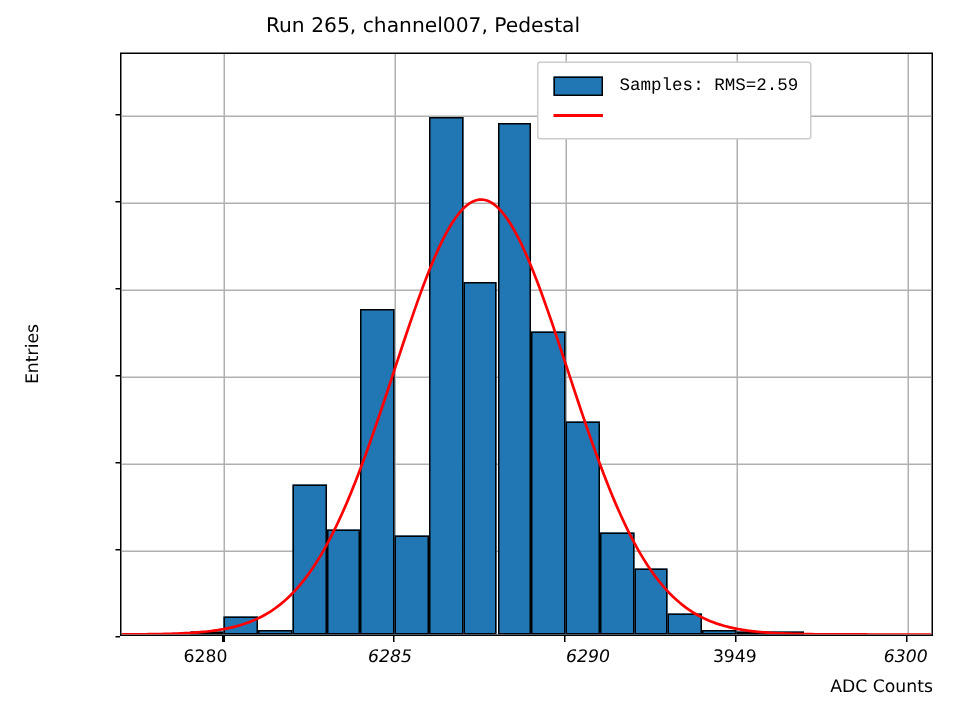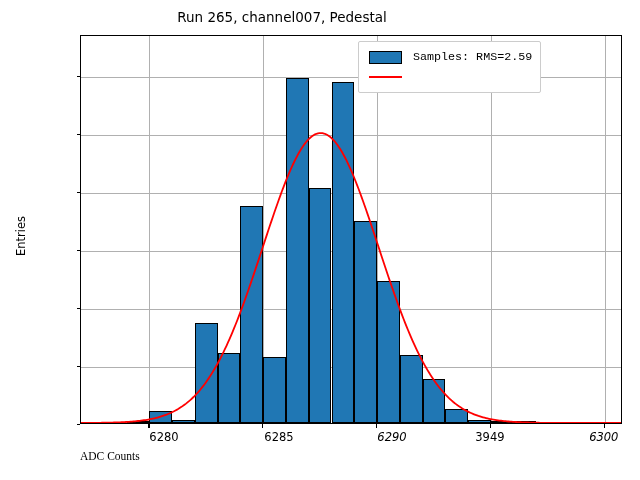--- a/index.html
+++ b/index.html
@@ -43,21 +43,21 @@
   #fit-curve{position:absolute;left:0;top:0;width:100%;height:100%;}
 
   
   .ytick-mark{position:absolute;width:3.5px;height:1.2px;background:#000;left:76.5px;}
   .xtick-mark{position:absolute;height:3.5px;width:1.2px;background:#000;top:424px;}
   .xtick-label{position:absolute;top:430px;font-size:11.5px;color:#000;
     text-align:center;white-space:nowrap;transform:translateX(-50%);}
 
   #xlabel{
     position:absolute;left:80px;top:450px;width:542px;
-    text-align:left;font-size:11.5px;color:#000;font-family:Liberation Serif, serif;
+    text-align:right;font-size:11.5px;color:#000;
   }
   #ylabel{
     position:absolute;left:-79px;top:229px;width:200px;
     text-align:center;font-size:11.5px;color:#000;
     transform:rotate(-90deg);transform-origin:center center;
   }
 
   
   #legend{
     position:absolute;left:358px;top:41px;
@@ -89,22 +89,22 @@
   <div id="ytick-marks">
       <div class="ytick-mark" style="top: 424px;"></div>
       <div class="ytick-mark" style="top: 365.94px;"></div>
       <div class="ytick-mark" style="top: 307.881px;"></div>
       <div class="ytick-mark" style="top: 249.821px;"></div>
       <div class="ytick-mark" style="top: 191.761px;"></div>
       <div class="ytick-mark" style="top: 133.701px;"></div>
       <div class="ytick-mark" style="top: 75.6418px;"></div>
     </div>
   <div id="xtick-labels">
-      <div class="xtick-label" style="left: 164px;">6280</div>
-      <div class="xtick-label" style="left: 279px;">6285</div>
+      <div class="xtick-label" style="left: 137px;">6280</div>
+      <div class="xtick-label" style="left: 260px; font-style: italic;">6285</div>
       <div class="xtick-label" style="left: 392px; font-style: italic;">6290</div>
       <div class="xtick-label" style="left: 489.916px;">3949</div>
       <div class="xtick-label" style="left: 603.782px; font-style: italic;">6300</div>
     </div>
   <div id="xtick-marks">
       <div class="xtick-mark" style="left: 148.319px;"></div>
       <div class="xtick-mark" style="left: 262.185px;"></div>
       <div class="xtick-mark" style="left: 376.05px;"></div>
       <div class="xtick-mark" style="left: 489.916px;"></div>
       <div class="xtick-mark" style="left: 603.782px;"></div>

